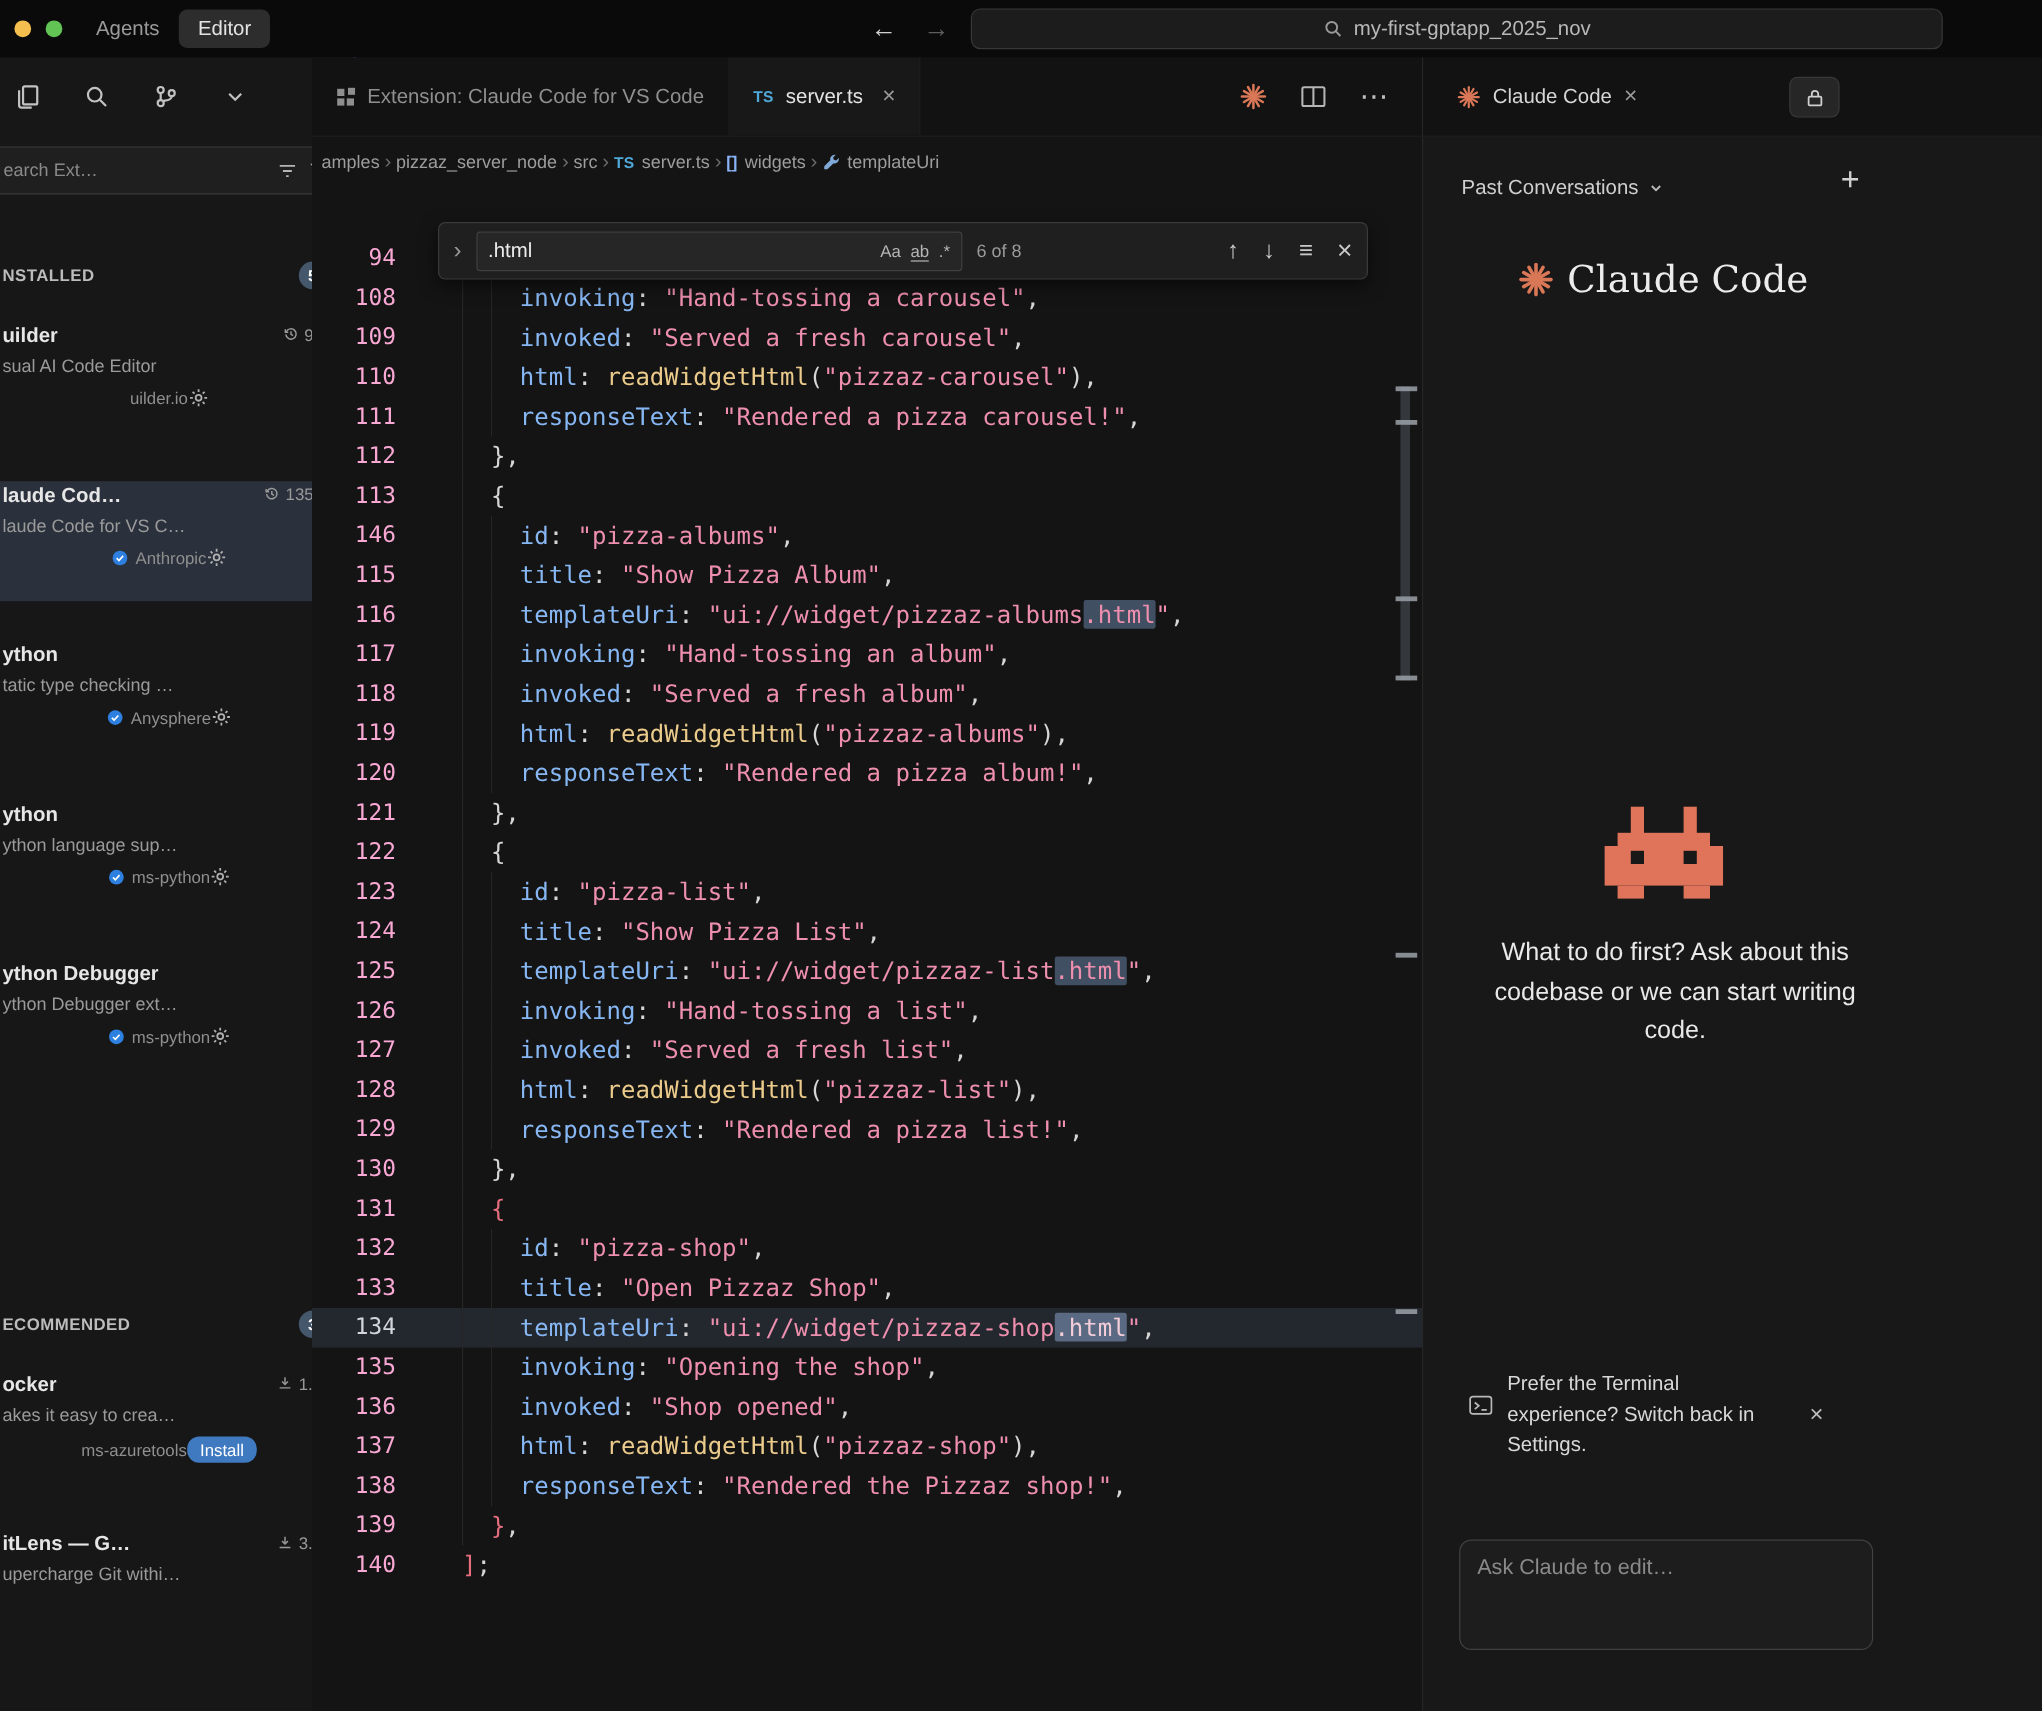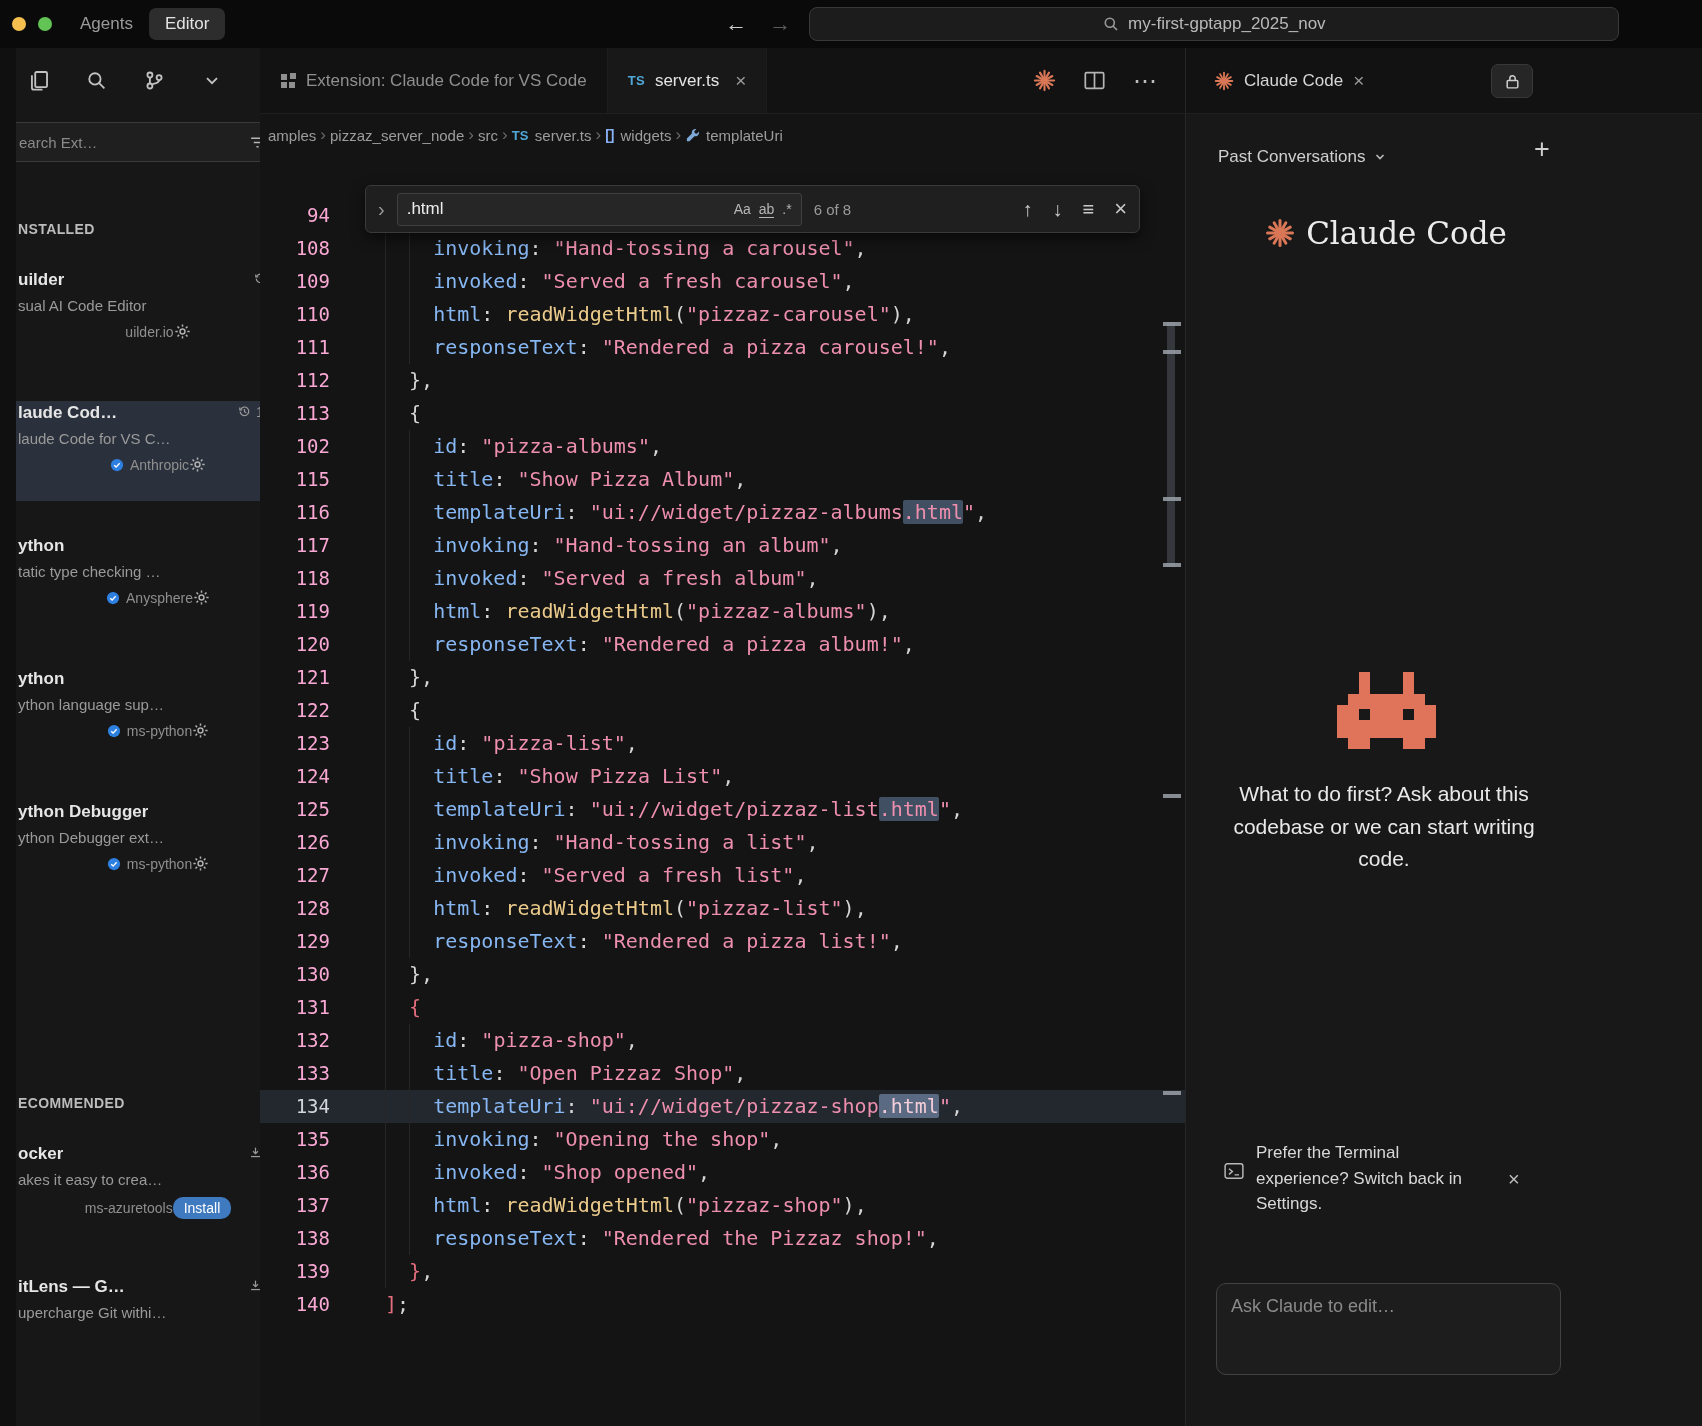--- a/index.html
+++ b/index.html
@@ -12,21 +12,21 @@
   .tl.yellow{background:#f5bf4f}
   .tl.green{background:#61c454}
   .tb-agents{margin-left:28px;font-size:17px;color:#9a9a9a}
   .tb-editor{margin-left:16px;font-size:17px;color:#e3e3e3;background:#2d2d2d;border-radius:7px;padding:6px 16px}
   .tb-nav{margin-left:500px;display:flex;gap:22px;font-size:22px}
   .tb-back{color:#cfcfcf}
   .tb-fwd{color:#5d5d5d}
   .tb-search{margin-left:18px;height:34px;width:810px;background:#1c1c1c;border:1px solid #383838;border-radius:8px;display:flex;align-items:center;justify-content:center;gap:9px;font-size:17px;color:#b9b9b9}
 
   
-  .sidebar{position:absolute;top:48px;left:16px;width:297px;height:1378px;background:#171717;border-right:1px solid #3b82f6;overflow:hidden}
+  .sidebar{position:absolute;top:48px;left:0;width:297px;height:1378px;background:#171717;border-right:3px solid #3b82f6;overflow:hidden}
   .editorcol{position:absolute;top:48px;left:260px;width:925px;height:1378px;background:#141414}
   .rpanel{position:absolute;top:48px;left:1185px;width:517px;height:1378px;background:#181818;border-left:1px solid #262626;overflow:hidden}
 
   
   .side-icons{height:64px;display:flex;align-items:center;gap:34px;padding-left:10px}
   .aicon{width:24px;height:24px;display:flex;align-items:center;justify-content:center}
   .side-search{margin:10px 10px 0 -6px;height:40px;background:#1f1f1f;border:1px solid #3a3a3a;border-radius:4px;display:flex;align-items:center;padding:0 8px;gap:10px}
   .side-search input{flex:1;background:transparent;border:none;outline:none;color:#bdbdbd;font-size:15px;font-family:"Liberation Sans",sans-serif}
   .side-search input::placeholder{color:#8a8a8a}
   .sec-h{display:flex;align-items:center;justify-content:space-between;padding:0 22px 0 2px;font-size:14px;font-weight:bold;color:#bcbcbc;letter-spacing:.4px;height:30px}
@@ -93,21 +93,21 @@
   
   .rtabbar{height:66px;background:#121212;border-bottom:1px solid #1f1f1f;position:relative;display:flex;align-items:center}
   .rtab{display:flex;align-items:center;gap:10px;padding:0 16px 0 28px;font-size:17px;color:#d6d6d6}
   .lock-btn{position:absolute;left:305px;top:16px;width:42px;height:34px;background:#262626;border:1px solid #383838;border-radius:7px;display:flex;align-items:center;justify-content:center}
   .pc-row{position:absolute;top:88px;left:0;width:420px;height:42px;display:flex;align-items:center;padding:0 0 0 32px;gap:9px;font-size:17px;color:#cfcfcf}
   .pc-plus{position:absolute;left:348px;top:-2px;font-size:27px;color:#cfcfcf;font-weight:300}
   .rcontent{position:absolute;top:0;left:0;width:400px;height:100%}
   .wordmark{position:absolute;top:167px;left:0;width:400px;display:flex;align-items:center;justify-content:center;gap:11px}
   .wordmark .wm-text{font-family:"DejaVu Serif",serif;font-size:31px;color:#ececec}
   .crab{position:absolute;top:624px;left:0;width:400px;display:flex;justify-content:center}
-  .empty-state{position:absolute;top:730px;left:28px;width:340px;text-align:center;font-size:21px;line-height:1.55;color:#e9e9e9}
+  .empty-state{position:absolute;top:730px;left:40px;width:340px;text-align:center;font-size:21px;line-height:1.55;color:#e9e9e9}
   .notice{position:absolute;top:1092px;left:38px;width:330px;display:flex;gap:12px;font-size:17px;line-height:1.5;color:#d8d8d8}
   .notice .nicon{flex:none;margin-top:22px}
   .notice .ntext{width:240px}
   .notice .x{flex:none;color:#bdbdbd;font-size:20px;margin-top:24px}
   .chat-input{position:absolute;top:1235px;left:30px;width:345px;height:92px;background:#1d1d1d;border:1px solid #414141;border-radius:10px;padding:12px 14px}
   .chat-input textarea{width:100%;height:100%;background:transparent;border:none;outline:none;resize:none;color:#cfcfcf;font-size:18px;font-family:"Liberation Sans",sans-serif}
   .chat-input textarea::placeholder{color:#8a8a8a}
 </style>
 </head>
 <body>
@@ -434,21 +434,21 @@
 
   <div class="code">
     <div>
         <div class="cline"><span class="gut">94</span><span class="ctext"></span></div>
         <div class="cline"><span class="gut">108</span><span class="ctext"><span class="iguide"></span><span class="iguide"></span><span class="tk-k">invoking</span><span class="tk-p">: </span><span class="tk-s">"Hand-tossing a carousel"</span><span class="tk-p">,</span></span></div>
         <div class="cline"><span class="gut">109</span><span class="ctext"><span class="iguide"></span><span class="iguide"></span><span class="tk-k">invoked</span><span class="tk-p">: </span><span class="tk-s">"Served a fresh carousel"</span><span class="tk-p">,</span></span></div>
         <div class="cline"><span class="gut">110</span><span class="ctext"><span class="iguide"></span><span class="iguide"></span><span class="tk-k">html</span><span class="tk-p">: </span><span class="tk-f">readWidgetHtml</span><span class="tk-p">(</span><span class="tk-s">"pizzaz-carousel"</span><span class="tk-p">),</span></span></div>
         <div class="cline"><span class="gut">111</span><span class="ctext"><span class="iguide"></span><span class="iguide"></span><span class="tk-k">responseText</span><span class="tk-p">: </span><span class="tk-s">"Rendered a pizza carousel!"</span><span class="tk-p">,</span></span></div>
         <div class="cline"><span class="gut">112</span><span class="ctext"><span class="iguide"></span><span class="tk-p">},</span></span></div>
         <div class="cline"><span class="gut">113</span><span class="ctext"><span class="iguide"></span><span class="tk-p">{</span></span></div>
-        <div class="cline"><span class="gut">102</span><span class="ctext"><span class="iguide"></span><span class="iguide"></span><span class="tk-k">id</span><span class="tk-p">: </span><span class="tk-s">"pizza-albums"</span><span class="tk-p">,</span></span></div>
+        <div class="cline"><span class="gut">146</span><span class="ctext"><span class="iguide"></span><span class="iguide"></span><span class="tk-k">id</span><span class="tk-p">: </span><span class="tk-s">"pizza-albums"</span><span class="tk-p">,</span></span></div>
         <div class="cline"><span class="gut">115</span><span class="ctext"><span class="iguide"></span><span class="iguide"></span><span class="tk-k">title</span><span class="tk-p">: </span><span class="tk-s">"Show Pizza Album"</span><span class="tk-p">,</span></span></div>
         <div class="cline"><span class="gut">116</span><span class="ctext"><span class="iguide"></span><span class="iguide"></span><span class="tk-k">templateUri</span><span class="tk-p">: </span><span class="tk-s">"ui://widget/pizzaz-albums</span><span class="tk-m">.html</span><span class="tk-s">"</span><span class="tk-p">,</span></span></div>
         <div class="cline"><span class="gut">117</span><span class="ctext"><span class="iguide"></span><span class="iguide"></span><span class="tk-k">invoking</span><span class="tk-p">: </span><span class="tk-s">"Hand-tossing an album"</span><span class="tk-p">,</span></span></div>
         <div class="cline"><span class="gut">118</span><span class="ctext"><span class="iguide"></span><span class="iguide"></span><span class="tk-k">invoked</span><span class="tk-p">: </span><span class="tk-s">"Served a fresh album"</span><span class="tk-p">,</span></span></div>
         <div class="cline"><span class="gut">119</span><span class="ctext"><span class="iguide"></span><span class="iguide"></span><span class="tk-k">html</span><span class="tk-p">: </span><span class="tk-f">readWidgetHtml</span><span class="tk-p">(</span><span class="tk-s">"pizzaz-albums"</span><span class="tk-p">),</span></span></div>
         <div class="cline"><span class="gut">120</span><span class="ctext"><span class="iguide"></span><span class="iguide"></span><span class="tk-k">responseText</span><span class="tk-p">: </span><span class="tk-s">"Rendered a pizza album!"</span><span class="tk-p">,</span></span></div>
         <div class="cline"><span class="gut">121</span><span class="ctext"><span class="iguide"></span><span class="tk-p">},</span></span></div>
         <div class="cline"><span class="gut">122</span><span class="ctext"><span class="iguide"></span><span class="tk-p">{</span></span></div>
         <div class="cline"><span class="gut">123</span><span class="ctext"><span class="iguide"></span><span class="iguide"></span><span class="tk-k">id</span><span class="tk-p">: </span><span class="tk-s">"pizza-list"</span><span class="tk-p">,</span></span></div>
         <div class="cline"><span class="gut">124</span><span class="ctext"><span class="iguide"></span><span class="iguide"></span><span class="tk-k">title</span><span class="tk-p">: </span><span class="tk-s">"Show Pizza List"</span><span class="tk-p">,</span></span></div>

